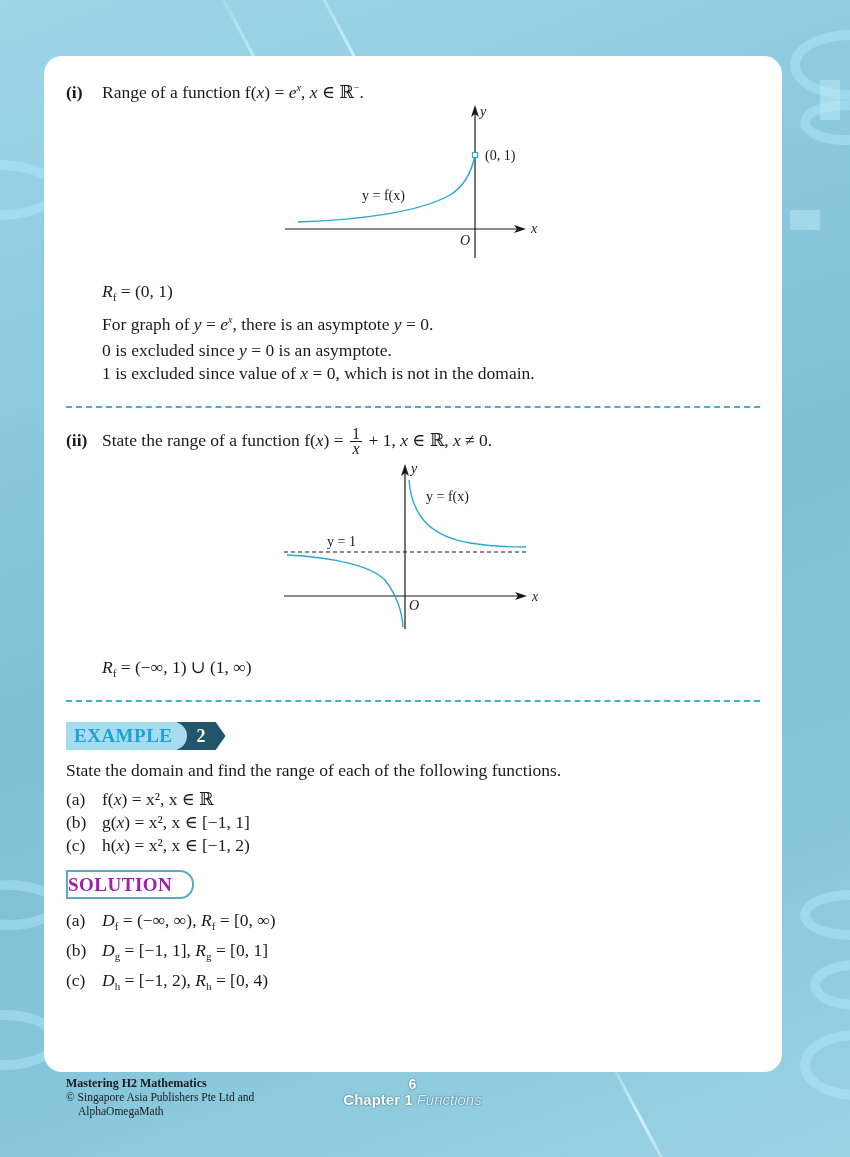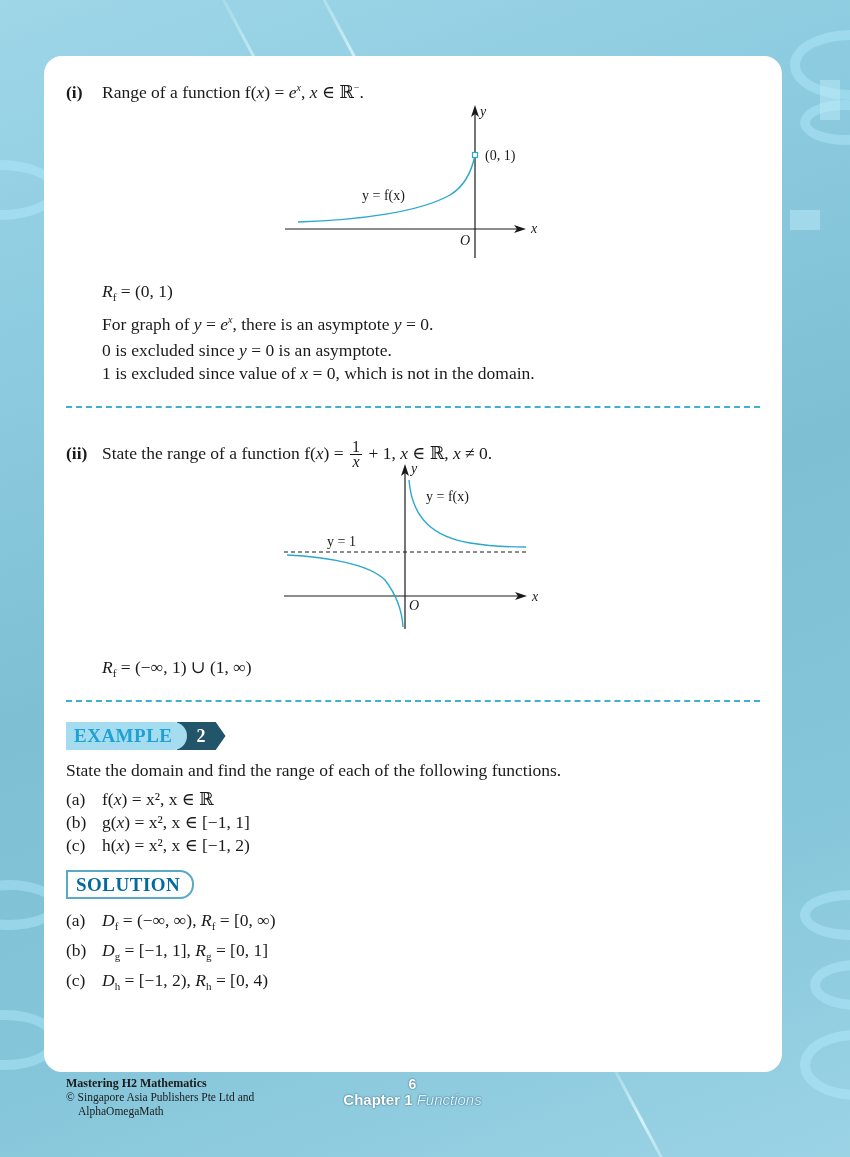--- a/index.html
+++ b/index.html
@@ -53,21 +53,21 @@
   }
   .example-num {
     height: 28px; margin-left: -10px; padding: 0 20px 0 20px; background: #22546a;
     color: #ffffff; font-weight: bold; font-size: 18px; line-height: 28px;
     clip-path: polygon(0 0, 80% 0, 100% 50%, 80% 100%, 0 100%);
   }
 
   .solution-badge {
     position: absolute; left: 66px; top: 870px; height: 29px; width: 128px;
     border: 2px solid #58abc7; border-radius: 0 14px 14px 0; border-left-width: 2px;
-    color: #0369a1; font-weight: bold; font-size: 19px; line-height: 25px; padding-left: 8px;
+    color: #a21caf; font-weight: bold; font-size: 19px; line-height: 25px; padding-left: 0;
     letter-spacing: 0.5px;
   }
 
   .list-item { position: absolute; left: 66px; font-size: 17.5px; line-height: 22px; white-space: nowrap; }
   .list-item .lbl { display: inline-block; width: 36px; }
 
   .footer-left { position: absolute; left: 66px; top: 1076px; font-size: 11.5px; line-height: 14px; color: #1a1a1a; }
   .footer-left .title { font-weight: bold; font-size: 12px; }
   .footer-left .indent { padding-left: 12px; }
   .footer-center { position: absolute; left: 340px; top: 1076px; width: 145px; text-align: center;
@@ -124,21 +124,21 @@
 </div>
 <div class="txt" style="top:339px;font-family:Liberation Serif, serif;">
   <span>0 is excluded since </span><i class="v">y</i><span> = 0 is an asymptote.</span>
 </div>
 <div class="txt" style="top:362px;">
   <span>1 is excluded since value of </span><i class="v">x</i><span> = 0, which is not in the domain.</span>
 </div>
 
 <div class="divider" style="top:406px;"></div>
 
-<div class="q-line" style="top:427px;margin-top:13px;">
+<div class="q-line" style="top:427px;">
   <span class="q-num">(ii)</span><span>State the range of a function f(</span><i class="v">x</i><span>) = </span><span class="frac">
       <span class="num">1</span>
       <span class="den">x</span>
     </span><span> + 1, </span><i class="v">x</i><span> ∈ ℝ, </span><i class="v">x</i><span> ≠ 0.</span>
 </div>
 
 <svg class="graph" style="left:270px; top:455px;" width="290" height="180" viewBox="0 0 290 180">
   <line x1="14" y1="141" x2="250" y2="141" stroke="#1a1a1a" stroke-width="1.2"></line>
   <polygon points="257,141 245,137 248,141 245,145" fill="#1a1a1a"></polygon>
   <line x1="135" y1="174" x2="135" y2="16" stroke="#1a1a1a" stroke-width="1.2"></line>

